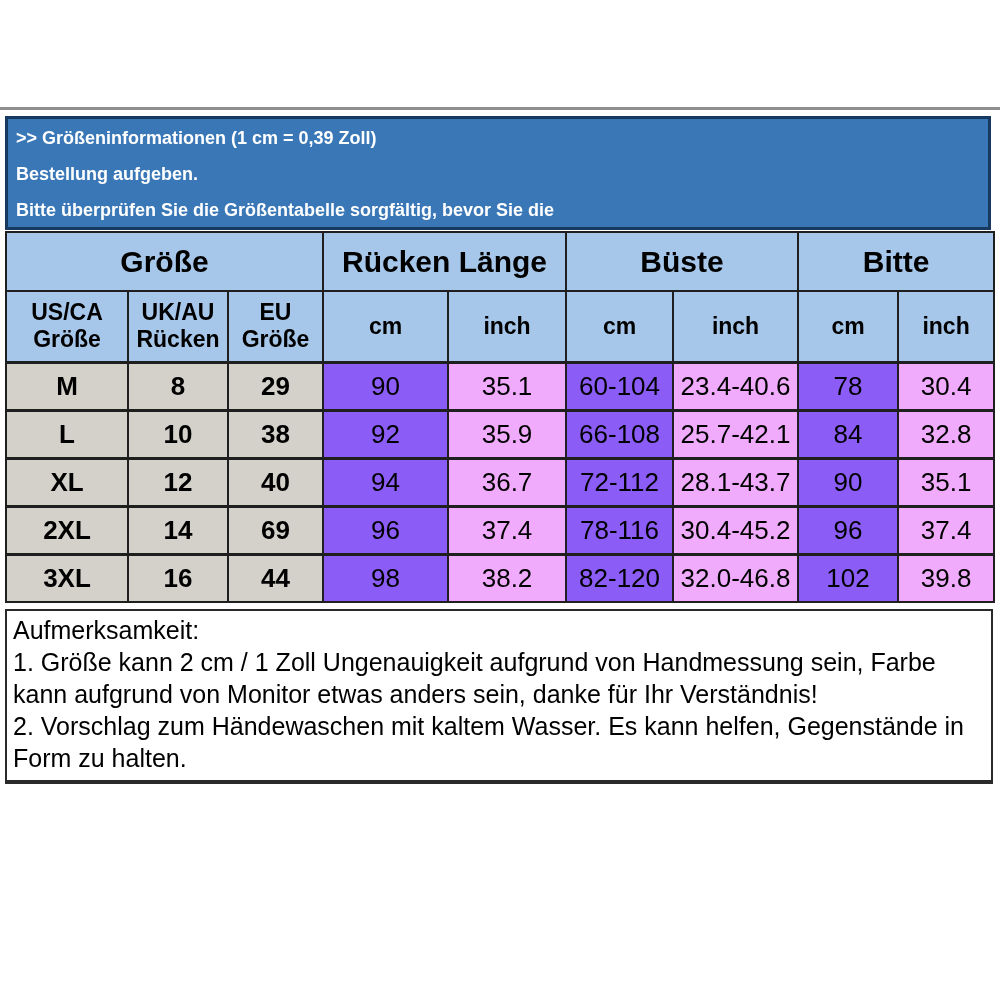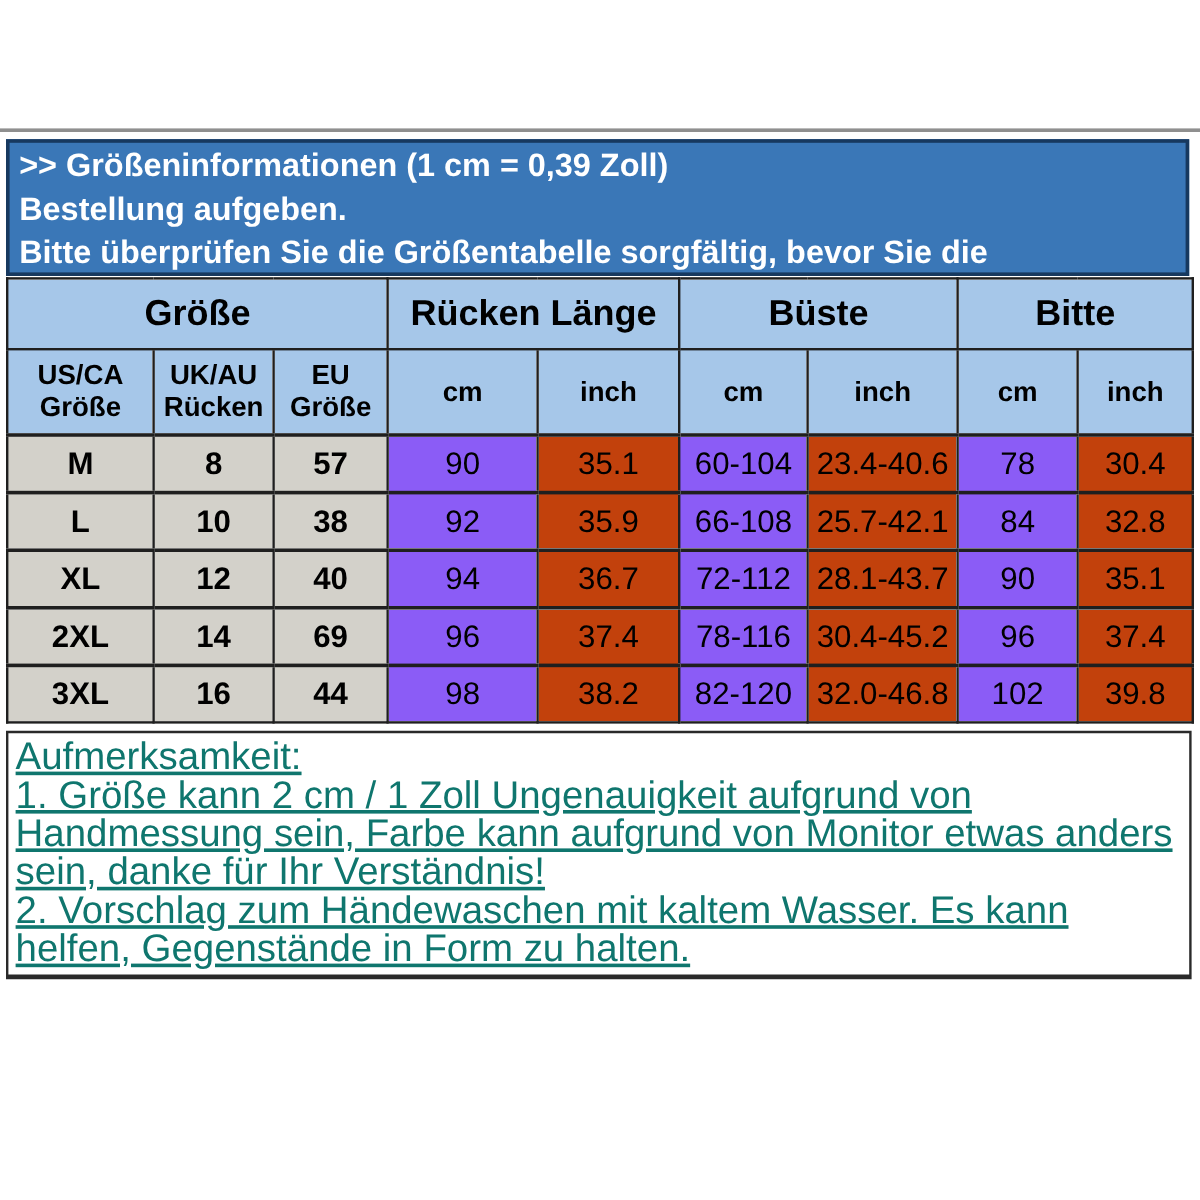--- a/index.html
+++ b/index.html
@@ -27,21 +27,21 @@
     position: absolute;
     left: 5px;
     top: 116px;
     width: 972px;
     height: 106px;
     background: #3a77b7;
     border: 3px solid #17395f;
     padding: 1px 0 1px 8px;
     color: #ffffff;
     font-weight: bold;
-    font-size: 27px;
+    font-size: 18px;
     line-height: 36px;
     white-space: nowrap;
   }
   table.size-table {
     position: absolute;
     left: 5px;
     top: 231px;
     width: 988px;
     border-collapse: collapse;
     table-layout: fixed;
@@ -67,34 +67,33 @@
     line-height: 27px;
     font-weight: bold;
   }
   tr.data-row { height: 48px; }
   tr.data-row td {
     font-size: 26px;
     border-top-width: 3px;
   }
   td.c-size { background: #d3d1ca; font-weight: bold; }
   td.c-cm   { background: #8b5cf6; }
-  td.c-inch { background: #c2410c; }
+  td.c-inch { background: #f0abfc; }
   .notes {
     position: absolute;
     left: 5px;
     top: 609px;
     width: 974px;
     background: #ffffff;
     border: 2px solid #2a2a2a;
     border-bottom-width: 4px;
     padding: 3px 4px 6px 6px;
-    color: #0f766e;
-    font-size: 32px;
+    color: #000000;
+    font-size: 25px;
     line-height: 32px;
-    text-decoration: underline;
   }
 </style>
 </head>
 <body>
 
 <div id="page">
 
   <div class="top-rule"></div>
 
   <div class="banner">
@@ -131,21 +130,21 @@
         <th>cm</th>
         <th>inch</th>
         <th>cm</th>
         <th>inch</th>
       </tr>
     </thead>
     <tbody>
       <tr class="data-row">
         <td class="c-size">M</td>
         <td class="c-size">8</td>
-        <td class="c-size">57</td>
+        <td class="c-size">29</td>
         <td class="c-cm">90</td>
         <td class="c-inch">35.1</td>
         <td class="c-cm">60-104</td>
         <td class="c-inch">23.4-40.6</td>
         <td class="c-cm">78</td>
         <td class="c-inch">30.4</td>
       </tr>
       <tr class="data-row">
         <td class="c-size">L</td>
         <td class="c-size">10</td>

